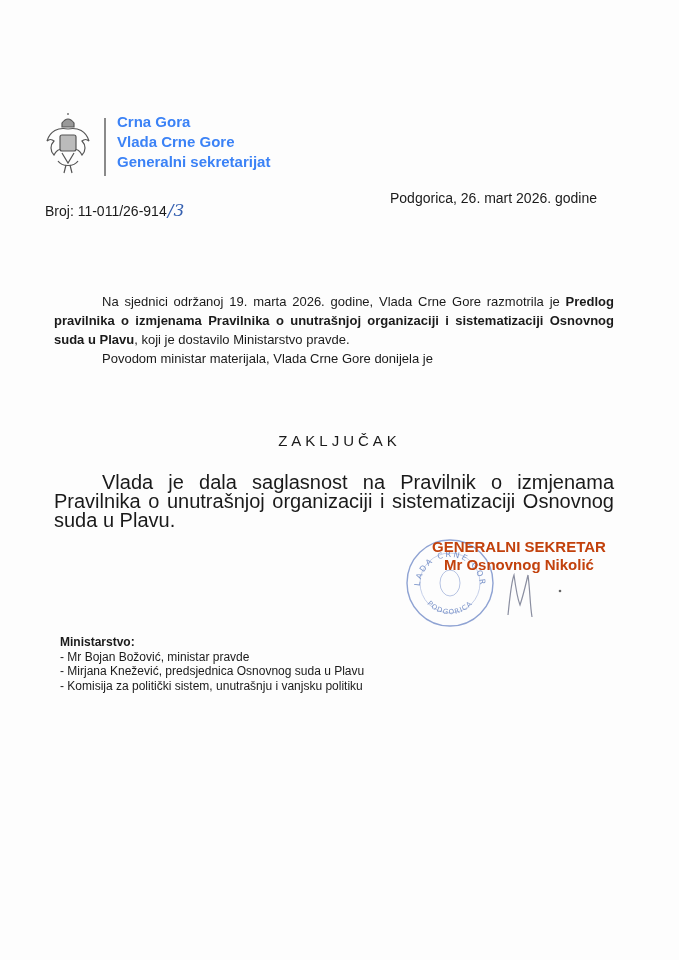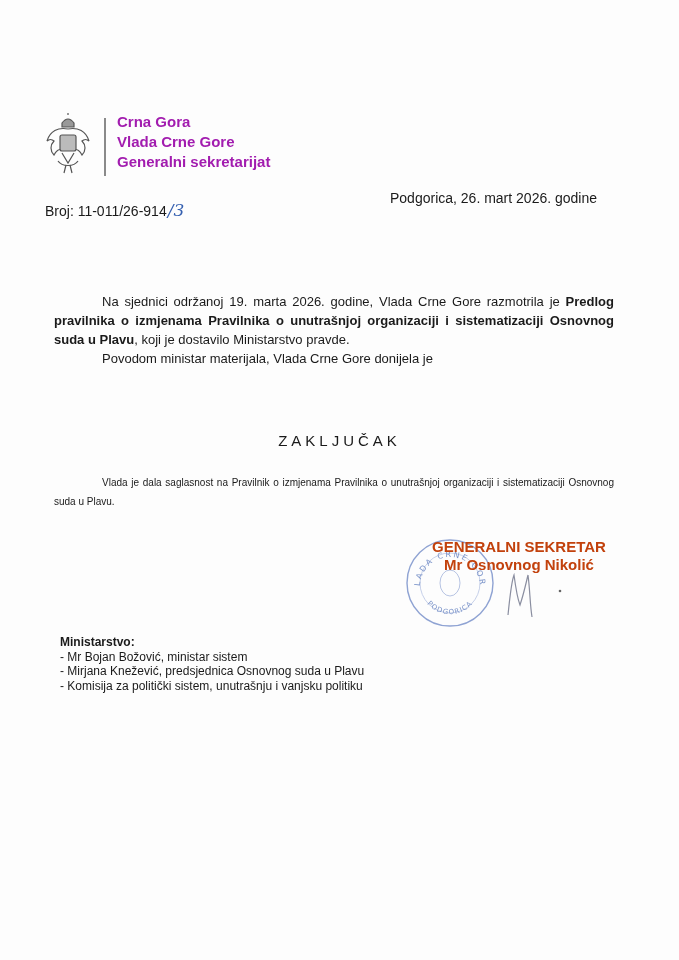--- a/index.html
+++ b/index.html
@@ -3,29 +3,29 @@
 <meta charset="utf-8">
 <style>
   html, body { margin:0; padding:0; }
   body {
     width:679px; height:960px; background:#fdfdfd; position:relative; overflow:hidden;
     font-family:"Liberation Sans", sans-serif; color:#1a1a1a;
   }
   .abs { position:absolute; }
   .crest { left:44px; top:113px; width:48px; height:62px; }
   .vline { left:104px; top:118px; width:2px; height:58px; background:#8a8a8a; }
-  .hdr { left:117px; top:112px; font-size:15px; font-weight:bold; line-height:20px; color:#a21caf; }
+  .hdr { left:117px; top:112px; font-size:15px; font-weight:bold; line-height:20px; color:#3b82f6; }
   .broj { left:45px; top:200px; font-size:14px; }
   .broj .hand { font-family:"DejaVu Serif", serif; color:#3560b0; font-style:italic; font-size:17px; margin-left:1px; }
   .date { left:390px; top:190px; font-size:14px; }
   .body { left:54px; top:292px; width:560px; font-size:13px; line-height:19px; text-align:justify; }
   .body p { margin:0; }
   .indent { text-indent:48px; }
   .title { left:0; width:679px; top:432px; text-align:center; font-size:15px; font-weight:normal; letter-spacing:4px; }
-  .conc { left:54px; top:473px; width:560px; font-size:10px; line-height:19px; text-align:justify; }
+  .conc { left:54px; top:473px; width:560px; font-size:20px; line-height:19px; text-align:justify; }
   .sig { left:432px; top:538px; font-size:15px; font-weight:bold; line-height:18px; text-align:center; color:#c2410c; }
   .stamp { left:404px; top:537px; width:92px; height:92px; }
   .signature { left:500px; top:565px; width:80px; height:60px; }
   .dost { left:60px; top:635px; font-size:12px; line-height:14.5px; }
   .dost .h { font-weight:bold; }
 </style>
 </head>
 <body>
 
 <svg class="abs crest" viewBox="0 0 48 62">
@@ -86,16 +86,16 @@
   <circle cx="60" cy="26" r="1.3" fill="#666"></circle>
 </svg>
 
 <div class="abs sig">
   <div>GENERALNI SEKRETAR</div>
   <div>Mr Osnovnog Nikolić</div>
 </div>
 
 <div class="abs dost">
   <div class="h">Ministarstvo:</div>
-  <div>- Mr Bojan Božović, ministar sistem</div>
+  <div>- Mr Bojan Božović, ministar pravde</div>
   <div>- Mirjana Knežević, predsjednica Osnovnog suda u Plavu</div>
   <div>- Komisija za politički sistem, unutrašnju i vanjsku politiku</div>
 </div>
 
 </body></html>

